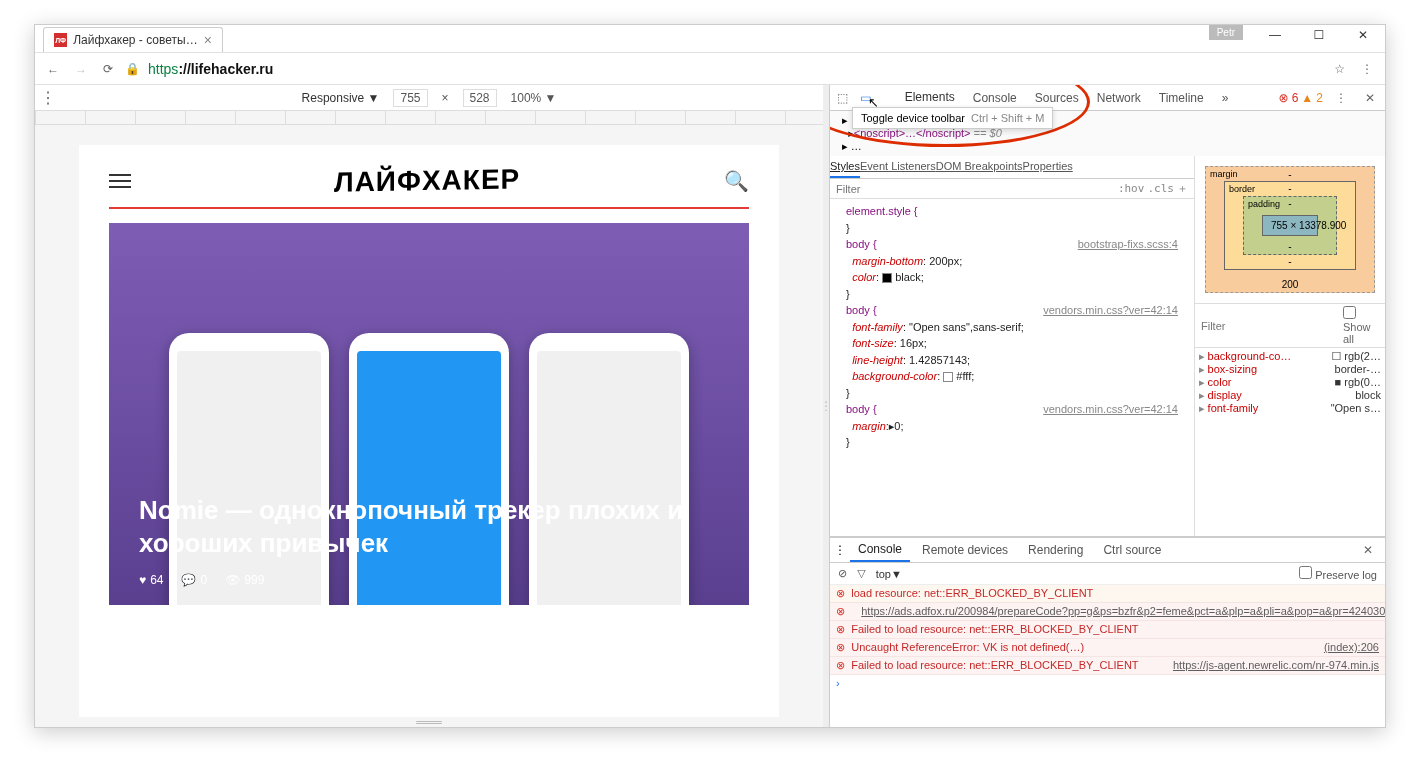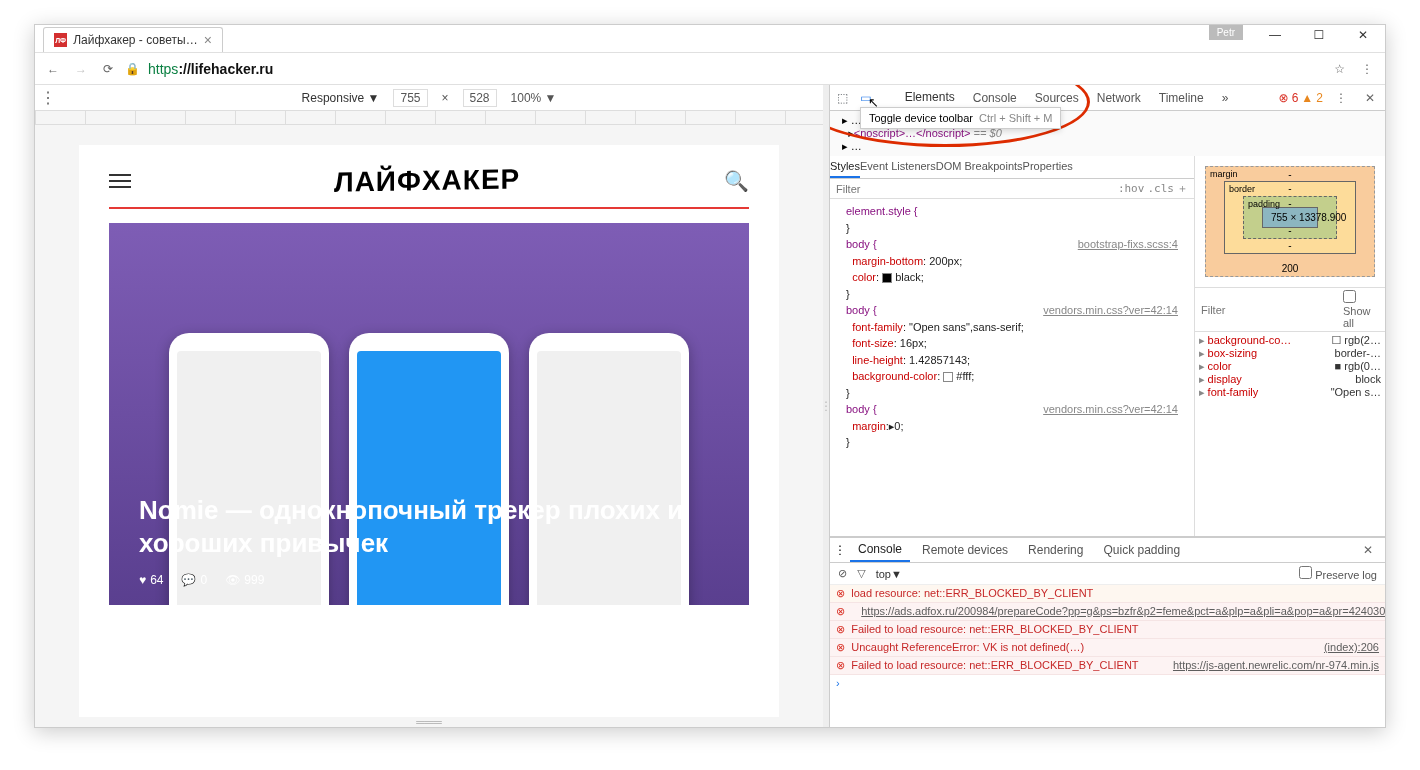--- a/index.html
+++ b/index.html
@@ -47,49 +47,49 @@
 .devtools { flex: 1; display: flex; flex-direction: column; border-left: 1px solid #ccc; overflow: hidden; }
 .dttabs { height: 26px; display: flex; align-items: center; border-bottom: 1px solid #ccc; padding: 0 4px; gap: 6px; font-size: 12px; position: relative; }
 .dticon { color: #5f6368; padding: 3px; }
 .dticon.active { color: #1a73e8; }
 .dttab { padding: 4px 6px; color: #555; cursor: pointer; }
 .dttab.active { color: #333; border-bottom: 2px solid #1a73e8; }
 .dtwarn { display: flex; align-items: center; gap: 3px; margin-left: auto; }
 .dtwarn .err { color: #d93025; }
 .dtwarn .wrn { color: #e8871e; }
 .dtclose { color: #666; padding: 0 6px; }
-.tooltip { position: absolute; top: 22px; left: 30px; background: #fff; border: 1px solid #ccc; padding: 4px 8px; font-size: 11px; white-space: nowrap; box-shadow: 0 2px 6px rgba(0,0,0,0.15); z-index: 10; }
+.tooltip { position: absolute; top: 22px; left: 22px; background: #fff; border: 1px solid #ccc; padding: 4px 8px; font-size: 11px; white-space: nowrap; box-shadow: 0 2px 6px rgba(0,0,0,0.15); z-index: 10; }
 .redcircle { position: absolute; border: 3px solid #dd2c00; border-radius: 50%; width: 290px; height: 90px; left: -30px; top: -28px; pointer-events: none; z-index: 5; }
 .cursor { position: absolute; left: 38px; top: 10px; font-size: 13px; z-index: 11; pointer-events: none; }
 .domtree { font-family: Menlo, Consolas, monospace; font-size: 11px; padding: 3px 6px; background: #fafafa; }
 .domtree .tag { color: #881280; }
 .domtree .gray { color: #888; font-style: italic; }
 .breadcrumb { display: flex; font-size: 11px; border-bottom: 1px solid #ccc; }
 .breadcrumb div { padding: 3px 8px; }
 .breadcrumb .sel { background: #3879d9; color: #fff; }
 .stylespane { display: flex; flex: 1; overflow: hidden; border-bottom: 1px solid #ccc; }
 .stylescol { flex: 1; display: flex; flex-direction: column; overflow: auto; border-right: 1px solid #ddd; }
 .styletabs { display: flex; border-bottom: 1px solid #ccc; font-size: 11px; }
-.styletabs div { padding: 4px 0; color: #555; }
+.styletabs div { padding: 4px 0; color: #555; text-decoration: underline; }
 .styletabs .active { border-bottom: 2px solid #1a73e8; color: #222; }
 .stylefilter { display: flex; align-items: center; border-bottom: 1px solid #ddd; padding: 2px 6px; color: #888; font-size: 11px; }
 .stylefilter input { border: none; outline: none; flex: 1; font-size: 11px; color: #888; }
 .stylefilter .hovcls { font-family: monospace; }
 .cssrules { font-family: Menlo, Consolas, monospace; font-size: 11px; padding: 4px 16px; color: #222; line-height: 1.5; overflow: auto; }
 .cssrules .sel2 { color: #881280; }
-.cssrules .prop { color: #c80000; }
+.cssrules .prop { color: #c80000; font-style: italic; }
 .cssrules .link { color: #888; text-decoration: underline; float: right; }
 .cssrules .strike { text-decoration: line-through; }
 .cssrules .sw { display: inline-block; width: 10px; height: 10px; border: 1px solid #888; vertical-align: middle; }
 .sidepane { width: 190px; display: flex; flex-direction: column; }
 .boxmodel { padding: 10px; }
 .bm { font-family: monospace; font-size: 10px; text-align: center; position: relative; }
 .bm-margin { background: #f9cc9d; border: 1px dashed #999; padding: 14px 18px 22px; position: relative; }
 .bm-border { background: #fddc9a; border: 1px solid #666; padding: 14px 18px; position: relative; }
-.bm-padding { background: #c3cf8c; border: 1px dashed #666; padding: 10px 18px; position: relative; }
+.bm-padding { background: #c3cf8c; border: 1px dashed #666; padding: 18px 18px; position: relative; }
 .bm-content { background: #8cb6c0; border: 1px solid #666; padding: 4px 8px; white-space: nowrap; }
 .bm-label { position: absolute; left: 4px; top: 2px; font-size: 9px; }
 .bm-bot { position: absolute; bottom: 2px; left: 50%; transform: translateX(-50%); }
 .compfilter { display: flex; align-items: center; padding: 2px 6px; border-top: 1px solid #ddd; border-bottom: 1px solid #ddd; font-size: 11px; color: #666; }
 .compfilter input { border: none; outline: none; flex: 1; font-size: 11px; }
 .complist { font-family: monospace; font-size: 11px; padding: 2px 4px; overflow: auto; flex:1; }
 .complist div { display: flex; white-space: nowrap; overflow: hidden; }
 .complist .k { flex: 0 0 auto; color: #c80000; }
 .complist .k::before { content: "▸ "; color: #888; }
 .complist .v { margin-left: auto; color: #333; overflow: hidden; text-overflow: ellipsis; }
@@ -304,21 +304,21 @@
             </div>
         </div>
       </div>
 
       <div class="consolepane">
         <div class="contabs">
           <span>⋮</span>
           <div class="active">Console</div>
           <div>Remote devices</div>
           <div>Rendering</div>
-          <div>Quick padding</div>
+          <div>Ctrl source</div>
           <div class="cclose">✕</div>
         </div>
         <div class="conbar">
           <span>⊘</span>
           <span>▽</span>
           <span class="sel3"><span>top</span> <span style="float:right">▼</span></span>
           <span style="flex:1"></span>
           <label><input type="checkbox" style=""> <span>Preserve log</span></label>
         </div>
         <div class="conlog" id="conlog">

